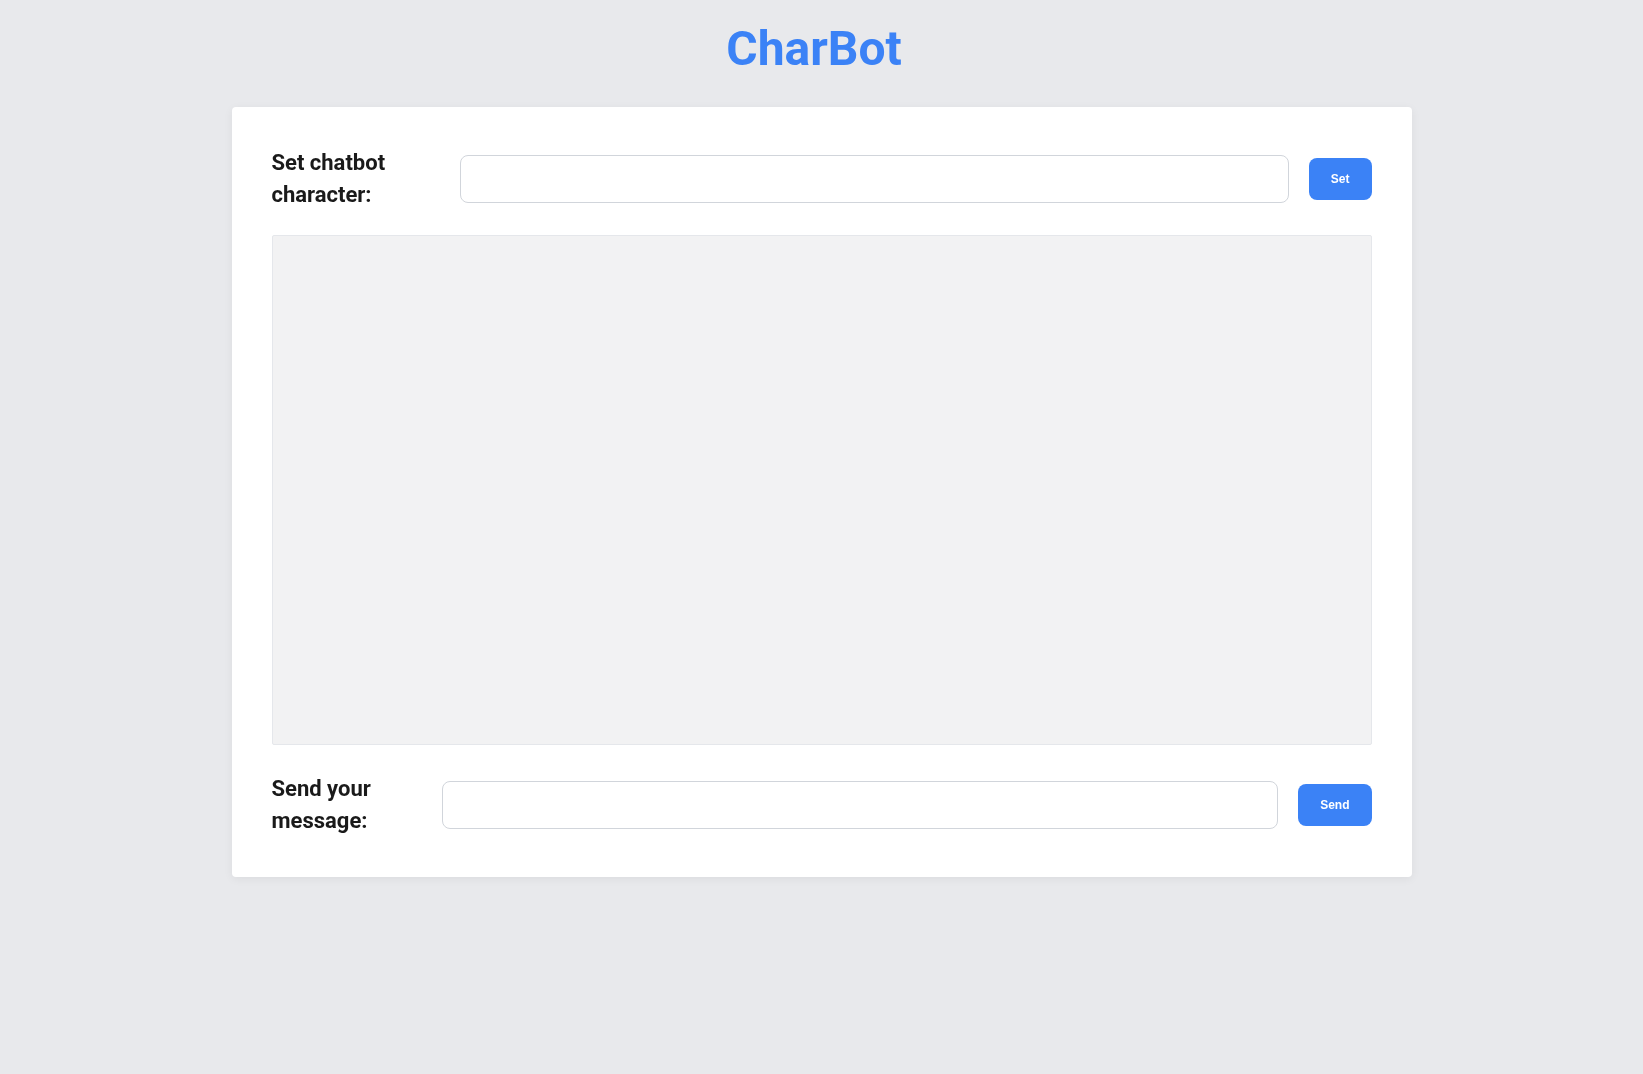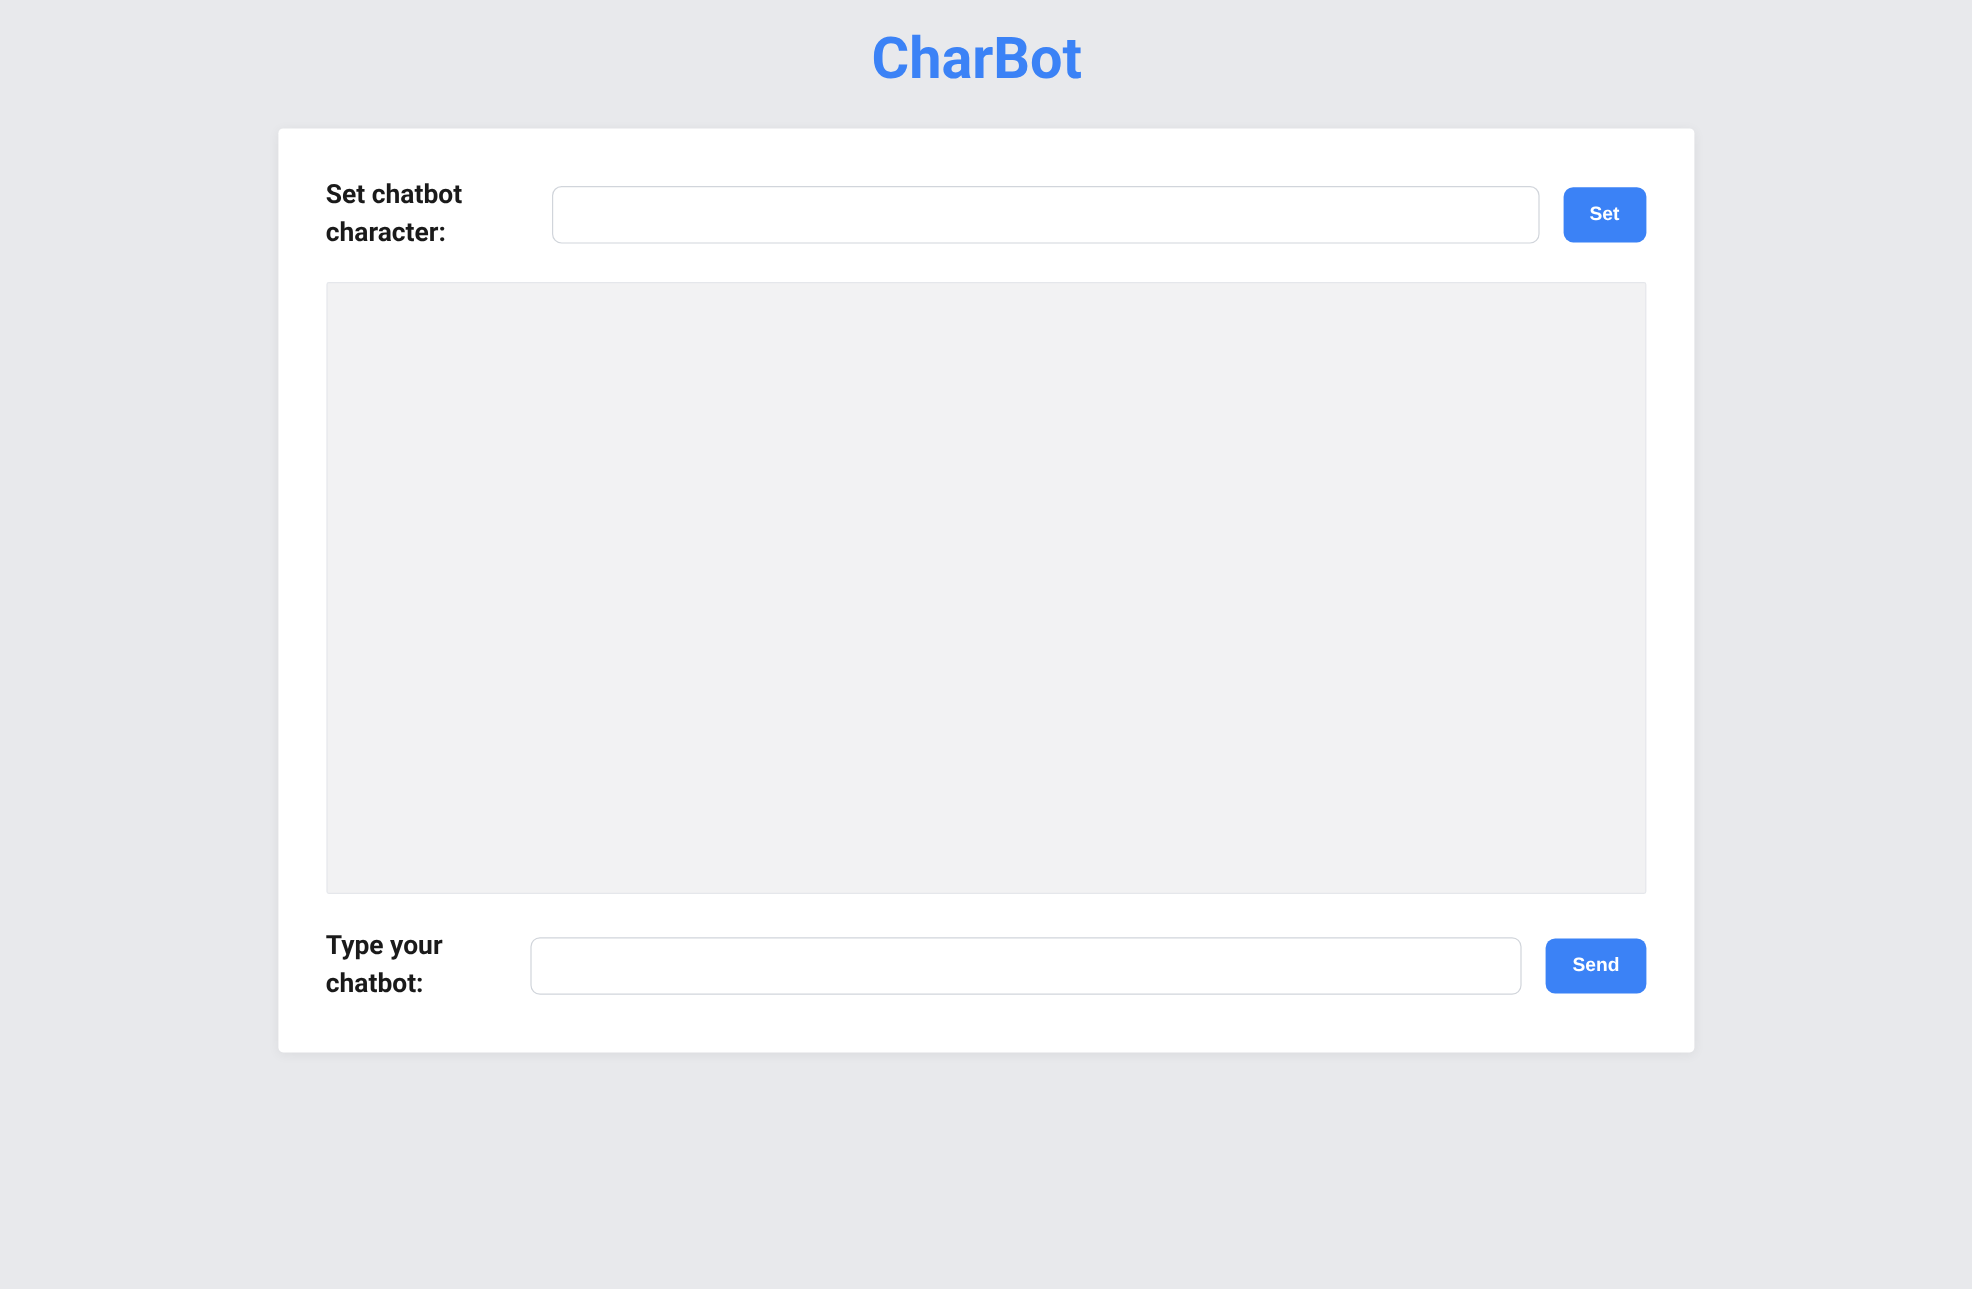--- a/index.html
+++ b/index.html
@@ -43,21 +43,21 @@
     .row-input {
       flex: 1;
       font-size: 16px;
       padding: 14px 16px;
       border: 1px solid #d1d5db;
       border-radius: 8px;
       background: #fff;
       color: #111;
     }
     .btn {
-      font-size: 16px;
+      font-size: 12px;
       font-weight: 700;
       color: #fff;
       background: #3b82f6;
       border: none;
       border-radius: 8px;
       padding: 14px 22px;
       cursor: pointer;
       flex: 0 0 auto;
     }
     .chat-area {
@@ -83,18 +83,18 @@
 
   <div class="row">
     <div class="row-label">Set chatbot character:</div>
     <input type="text" class="row-input" value="" style="">
     <button class="btn">Set</button>
   </div>
 
   <div class="chat-area"></div>
 
   <div class="row row-bottom">
-    <div class="row-label">Type your chatbot:</div>
+    <div class="row-label">Send your message:</div>
     <input type="text" class="row-input" value="" style="">
     <button class="btn">Send</button>
   </div>
 
 </div>
 
 </body></html>

